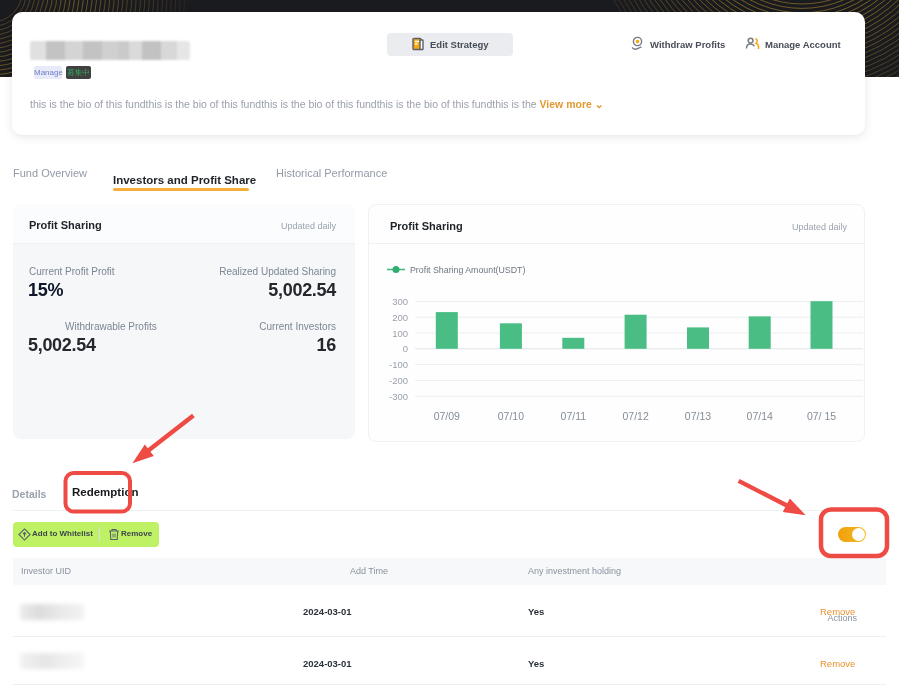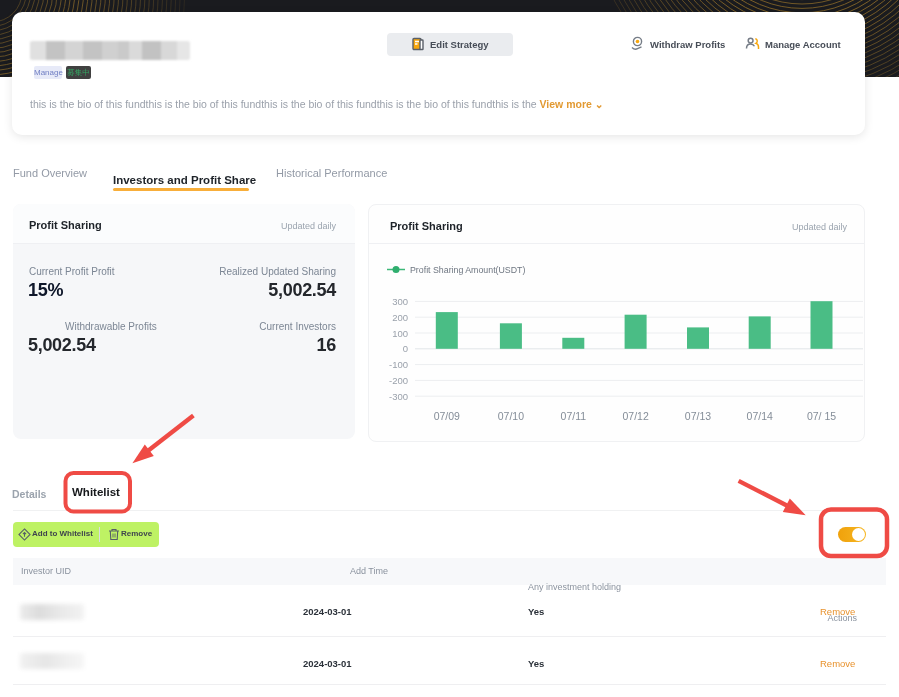--- a/index.html
+++ b/index.html
@@ -230,21 +230,21 @@
           <rect x="441.5" y="58.20000000000001" width="22" height="47.6" fill="#4ABD85"></rect>
           <text x="452.5" y="177.20000000000002" font-size="10.5" fill="#848D98" text-anchor="middle">07/ 15</text>
           <line x1="18" y1="26.5" x2="36" y2="26.5" stroke="#3CB878" stroke-width="1.5"></line>
           <circle cx="27" cy="26.5" r="3.5" fill="#2FAE6E"></circle>
           <text x="41" y="30" font-size="8.8" fill="#6E7681">Profit Sharing Amount(USDT)</text>
         </g>
     </svg>
   </div>
 
   <div id="dtab" class="abs">Details</div>
-  <div id="wtab" class="abs">Whitelist</div>
+  <div id="wtab" class="abs">Redemption</div>
   <div id="secline" class="abs"></div>
 
   <div id="btnbar" class="abs">
     <svg width="13" height="13" viewBox="0 0 14 14" style="position:absolute;left:5px;top:6px;">
         <path d="M7 1 L13 7 L7 13 L1 7 Z" fill="none" stroke="#575E67" stroke-width="1.15"></path>
         <path d="M7 9.5 V5 M5.3 6.5 L7 4.8 L8.7 6.5" fill="none" stroke="#575E67" stroke-width="1.15"></path>
       </svg>
     <div class="t" style="left:19px;">Add to Whitelist</div>
     <div id="vdiv"></div>
     <svg width="12" height="13" viewBox="0 0 12 13" style="position:absolute;left:95px;top:6px;">
@@ -254,21 +254,21 @@
     <div class="t" style="left:108px;">Remove</div>
   </div>
 
   <div id="toggle" class="abs">
       <div id="knob"></div>
     </div>
 
   <div id="thead" class="abs">
     <div class="th" style="left:8px;">Investor UID</div>
     <div class="th" style="left:289px;margin-left:48px;">Add Time</div>
-    <div class="th" style="left:515px;margin-top:16px;">Any investment holding</div>
+    <div class="th" style="left:515px;">Any investment holding</div>
     <div class="th" style="right:29px;margin-top:47px;">Actions</div>
   </div>
 
   <div class="row-blur" style="left:20px;top:604px;width:64px;background:linear-gradient(90deg,#ececec,#dcdcdc 30%,#e8e8e8 60%,#f2f2f2);"></div>
   <div class="td" style="left:303px;top:606px;">2024-03-01</div>
   <div class="td" style="left:528px;top:606px;">Yes</div>
   <div class="td-rm" style="left:820px;top:606px;">Remove</div>
   <div class="rowline" style="top:636px;"></div>
 
   <div class="row-blur" style="left:20px;top:653px;width:64px;background:linear-gradient(90deg,#f1f1f1,#e6e6e6 40%,#efefef 70%,#f6f6f6);"></div>

